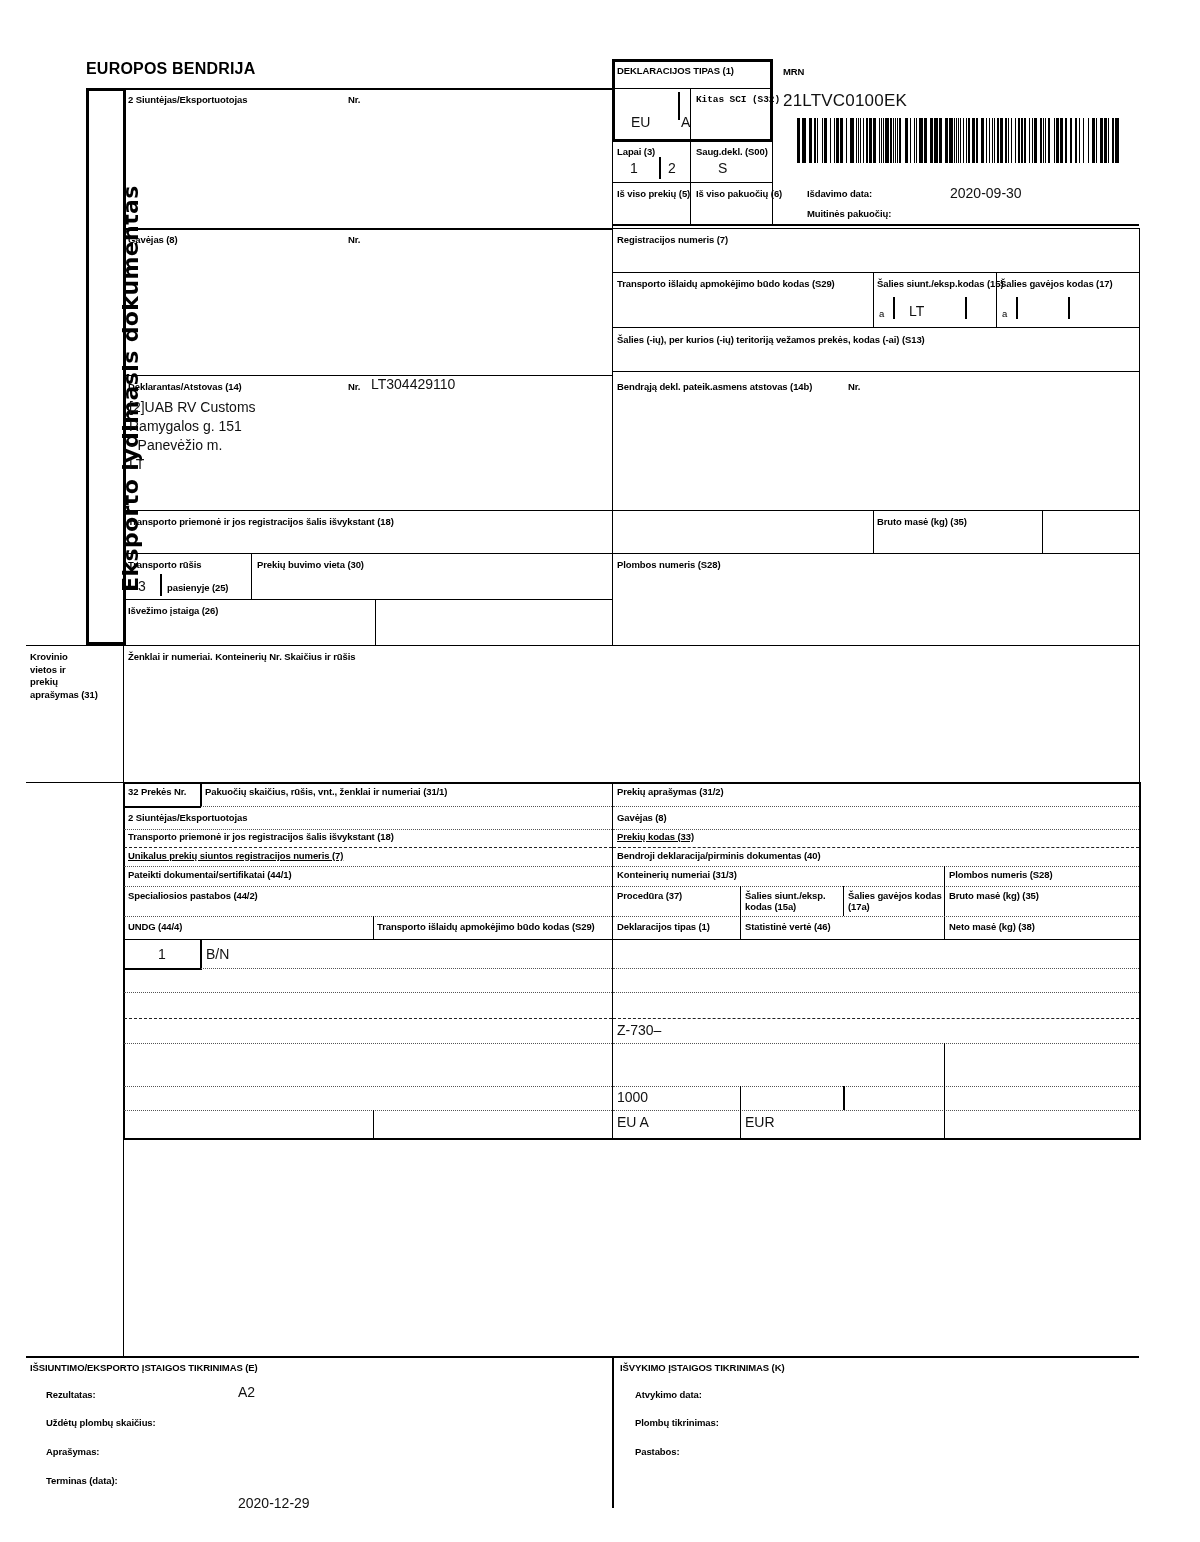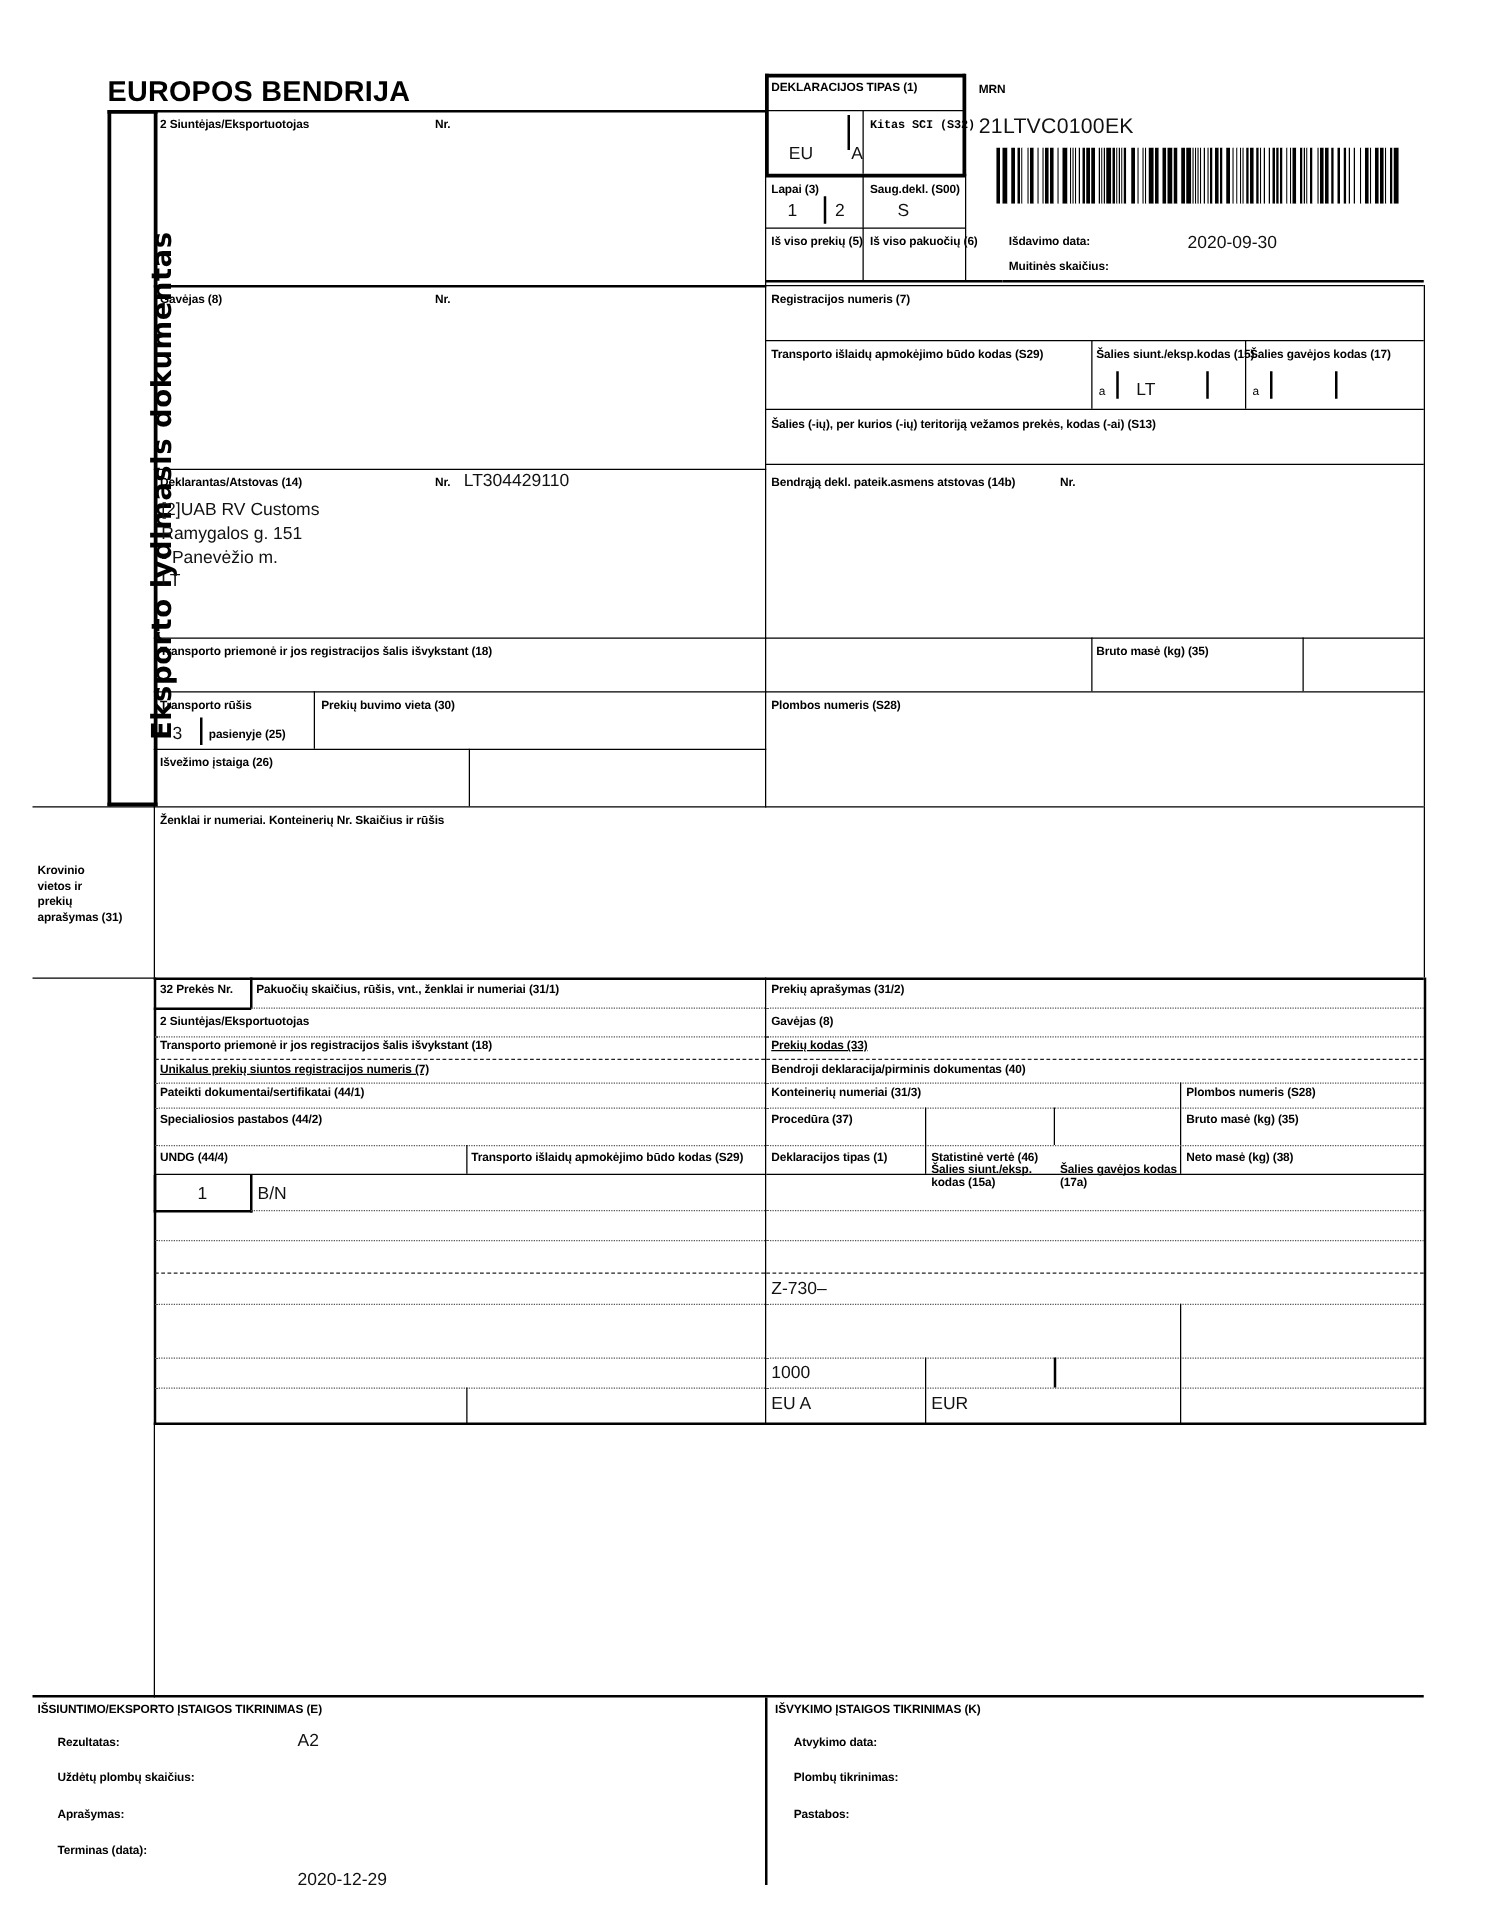--- a/index.html
+++ b/index.html
@@ -11,21 +11,21 @@
   }
   .pg{position:absolute;left:0;top:0;width:1200px;height:1542px;}
   
   .ab{position:absolute;box-sizing:border-box;}
   
   .lbl{
     font-size:9.5px;font-weight:bold;line-height:11px;
     letter-spacing:-0.1px;
     white-space:nowrap;
   }
-  .lbl.wrap{white-space:normal;margin-top:40px;}
+  .lbl.wrap{white-space:normal;}
   
   .val{
     font-size:14px;font-weight:400;line-height:17px;
     font-family:"Liberation Sans", sans-serif;
     color:#111;white-space:pre;
   }
   .val.mrn{font-size:17px;letter-spacing:.2px;}
   .ctr{text-align:center;}
   
   .hl{position:absolute;background:#000;height:1px;}
@@ -40,21 +40,21 @@
   
   .vtitle{
     position:absolute;
     transform-origin:0 0;
     transform:rotate(-90deg);
     font-size:22px;font-weight:bold;letter-spacing:.4px;
     white-space:nowrap;
     font-family:"DejaVu Sans", sans-serif;
   }
   .brand{
-    font-size:23px;font-weight:bold;letter-spacing:.2px;
+    font-size:16px;font-weight:bold;letter-spacing:.2px;
   }
   
   .barcode{position:absolute;overflow:hidden;display:flex;align-items:stretch;}
   .barcode i{display:block;height:100%;background:#000;}
   .barcode i.w{background:#fff;}
 </style>
 </head>
 <body>
 
 <div class="pg">
@@ -320,21 +320,21 @@
       <i class="" style="width:1.07px"></i>
       <i class="w" style="width:3.21px"></i>
       <i class="" style="width:2.14px"></i>
       <i class="w" style="width:1.07px"></i>
       <i class="" style="width:3.21px"></i>
     </div>
 
   <div class="hl2" style="left:802px;top:224px;width:337px;"></div>
   <div class="ab lbl" style="left:807px;top:188px;">Išdavimo data:</div>
   <div class="ab val" style="left:950px;top:185px;">2020-09-30</div>
-  <div class="ab lbl" style="left:807px;top:208px;">Muitinės skaičius:</div>
+  <div class="ab lbl" style="left:807px;top:208px;">Muitinės pakuočių:</div>
   <div class="ab val" style="left:950px;top:205px;"></div>
 
   <div class="hl" style="left:612px;top:228px;width:527px;"></div>
   <div class="hl" style="left:612px;top:272px;width:527px;"></div>
   <div class="vl" style="left:1139px;top:228px;height:417px;"></div>
   <div class="ab lbl" style="left:617px;top:234px;">Registracijos numeris (7)</div>
   <div class="ab val" style="left:617px;top:249px;"></div>
 
   <div class="hl" style="left:612px;top:327px;width:527px;"></div>
   <div class="vl" style="left:873px;top:272px;height:55px;"></div>

